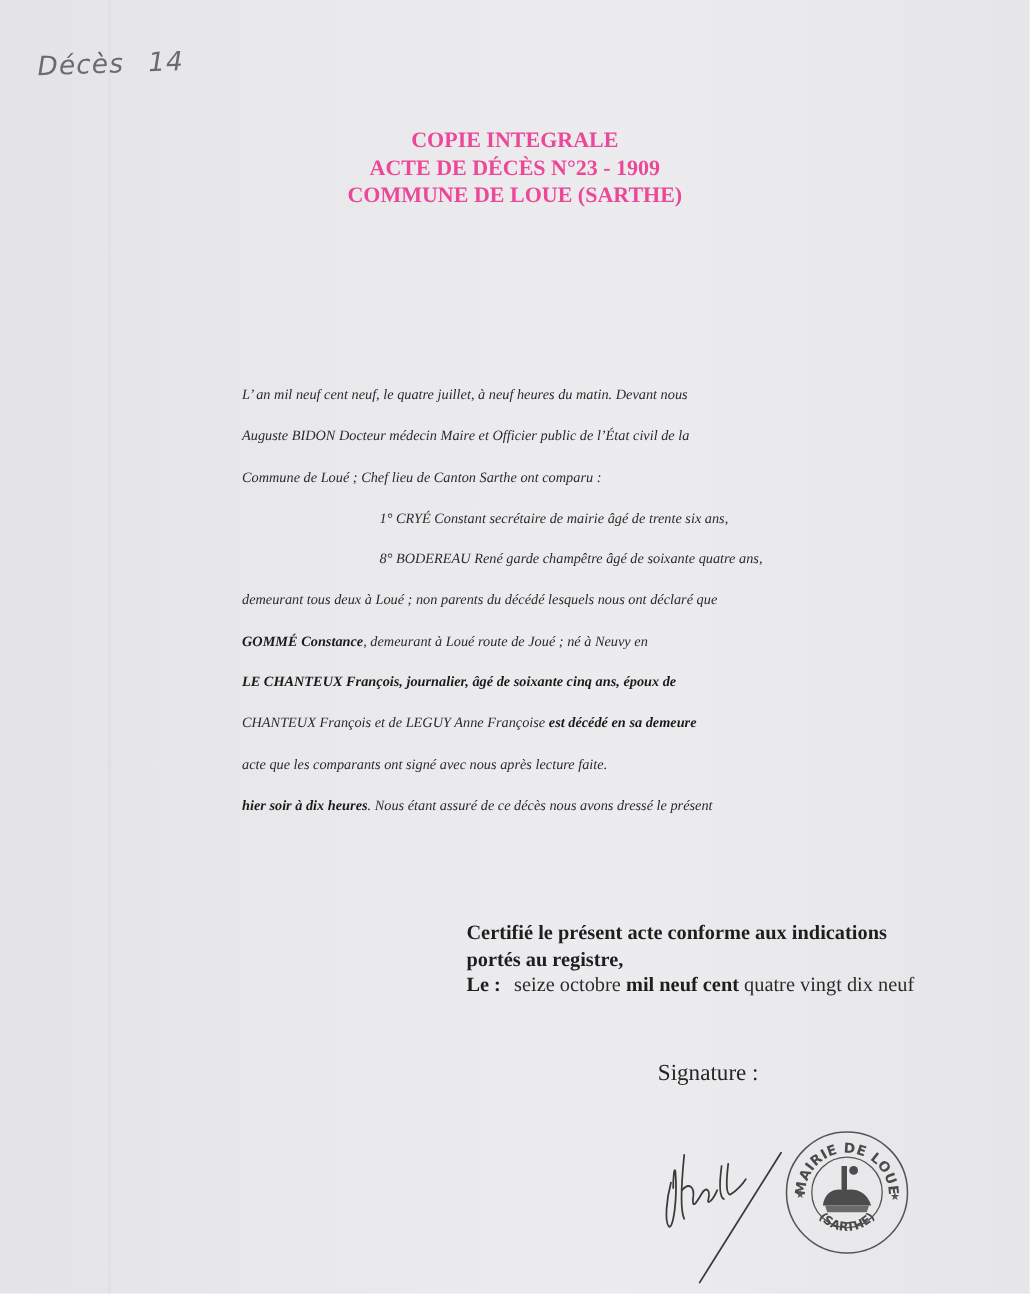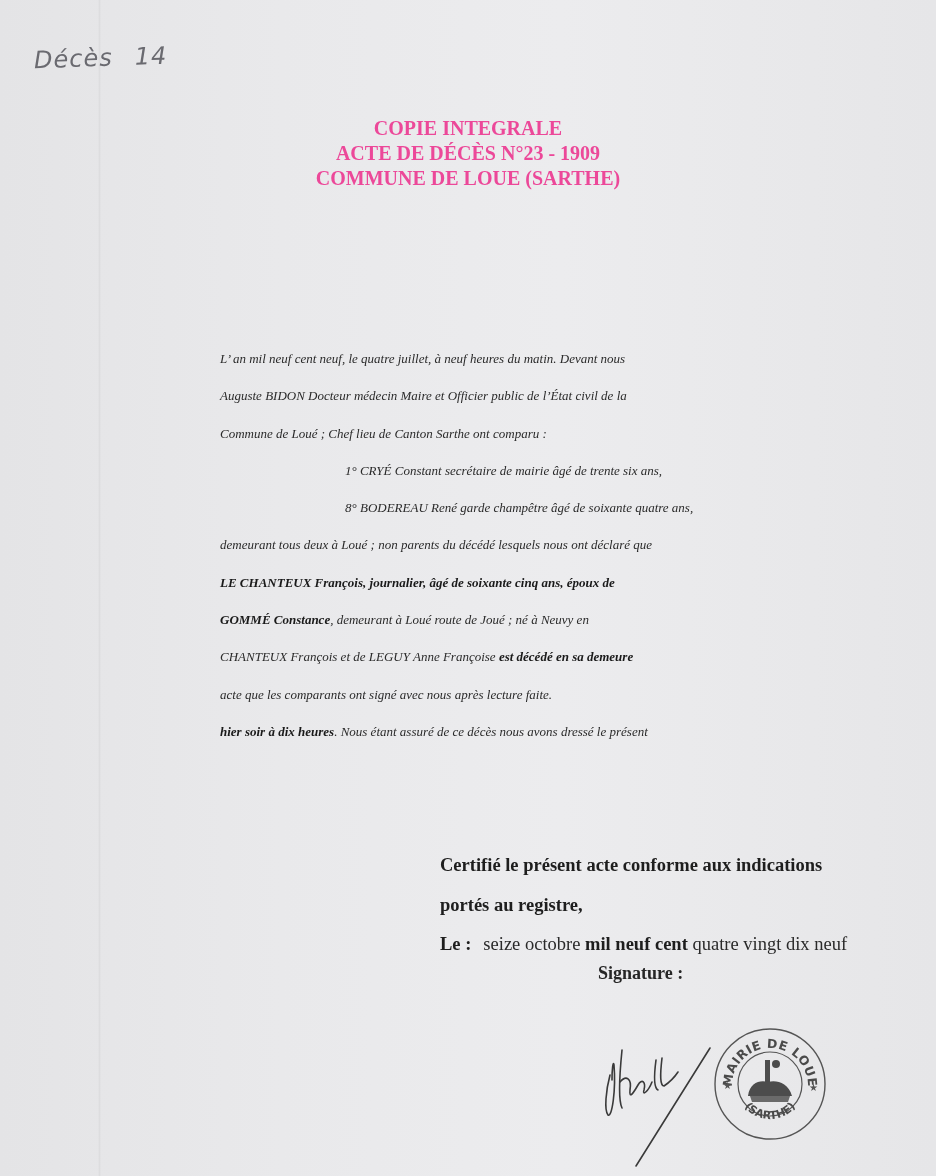--- a/index.html
+++ b/index.html
@@ -26,26 +26,26 @@
       position: absolute; left: 220px; top: 340px; width: 700px;
       font-size: 13px; line-height: 37.3px; color: #2a2a2a; font-style: italic;
     }
     .body-text p { margin: 0; white-space: nowrap; }
     .body-text .indent { padding-left: 125px; }
     .body-text b { color: #1a1a1a; }
     .cert {
       position: absolute; left: 424px; top: 838px; width: 480px;
       font-size: 18.5px; line-height: 23.5px; color: #2a2a2a;
     }
-    .cert p { margin: 16px; white-space: nowrap; }
+    .cert p { margin: 0; white-space: nowrap; }
     .cert b { color: #1e1e1e; }
     .cert .gap { display: inline-block; width: 12px; }
     .sig-label {
       position: absolute; left: 598px; top: 963px;
-      font-weight: bold; font-size: 18px; color: #262626;
+      font-weight: normal; font-size: 21px; color: #262626;
     }
     .signature { position: absolute; left: 600px; top: 1020px; width: 120px; height: 150px; }
     .stamp { position: absolute; left: 710px; top: 1024px; width: 120px; height: 120px; }
   </style>
 </head>
 <body>
 
 <div class="fold"></div>
 
 <div class="handnote">
@@ -58,22 +58,22 @@
   <div>COMMUNE DE LOUE (SARTHE)</div>
 </div>
 
 <div class="body-text">
   <p>L’ an mil neuf cent neuf, le quatre juillet, à neuf heures du matin. Devant nous</p>
   <p>Auguste BIDON Docteur médecin Maire et Officier public de l’État  civil de la</p>
   <p>Commune de Loué ; Chef lieu de Canton Sarthe ont comparu :</p>
   <p class="indent">1° CRYÉ Constant secrétaire de mairie âgé de trente six ans,</p>
   <p class="indent">8° BODEREAU René garde champêtre âgé de soixante quatre ans,</p>
   <p>demeurant tous deux à Loué ; non parents du décédé lesquels nous ont déclaré que</p>
+  <p><b>GOMMÉ Constance</b><span>, demeurant à Loué route de Joué ; né à Neuvy en</span></p>
   <p><b>LE CHANTEUX François, journalier, âgé de soixante cinq ans, époux de</b></p>
-  <p><b>GOMMÉ Constance</b><span>, demeurant à Loué route de Joué ; né à Neuvy en</span></p>
   <p><span>CHANTEUX François et de LEGUY Anne Françoise </span><b>est décédé en sa demeure</b></p>
   <p>acte que les comparants ont signé avec nous après lecture faite.</p>
   <p><b>hier soir à dix heures</b><span>. Nous étant assuré de ce décès nous avons dressé le présent</span></p>
 </div>
 
 <div class="cert">
   <p><b>Certifié le présent acte conforme aux indications</b></p>
   <p><b>portés au registre,</b></p>
   <p><b>Le :</b><span class="gap"></span><span>seize octobre </span><b>mil neuf cent</b><span> quatre vingt dix neuf</span></p>
 </div>

